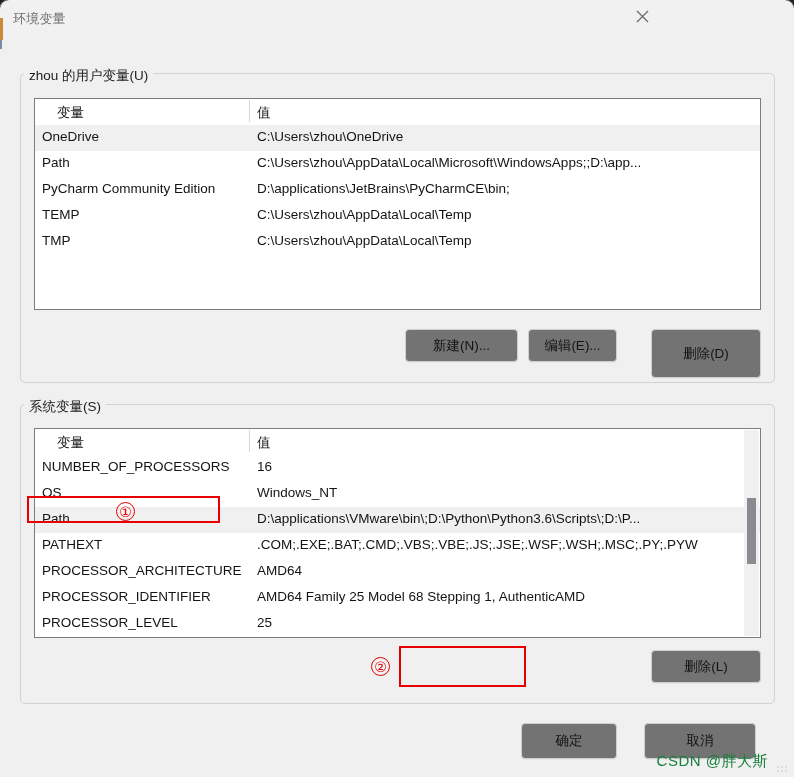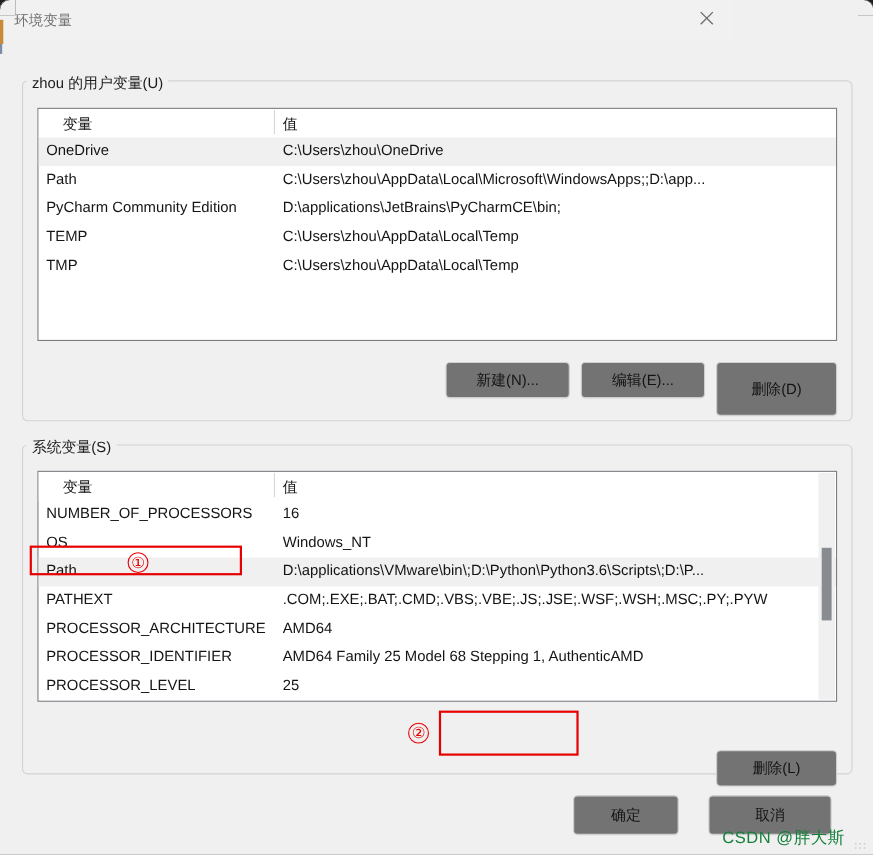--- a/index.html
+++ b/index.html
@@ -160,27 +160,27 @@
     font-size: 13.5px;
     color: #141414;
     display: flex; align-items: center; justify-content: center;
     cursor: default;
     font-family: "Liberation Sans", "DejaVu Sans", sans-serif;
     box-shadow: 0 1px 0 rgba(0,0,0,0.03);
   }
 
   
   .btn-u-new  { left: 405px; top: 329px; width: 113px; height: 33px; }
-  .btn-u-edit { left: 528px; top: 329px; width: 113px; height: 33px; }
+  .btn-u-edit { left: 528px; top: 329px; width: 89px; height: 33px; }
   .btn-u-del  { left: 651px; top: 329px; width: 110px; height: 49px; }
 
   
   .btn-s-new  { left: 403px; top: 650px; width: 115px; height: 33px; }
   .btn-s-edit { left: 528px; top: 650px; width: 113px; height: 33px; }
-  .btn-s-del  { left: 651px; top: 650px; width: 110px; height: 33px; margin-top: 32px; }
+  .btn-s-del  { left: 651px; top: 650px; width: 110px; height: 33px; }
 
   
   .btn-ok     { left: 521px; top: 723px; width: 96px; height: 36px; }
   .btn-cancel { left: 644px; top: 723px; width: 112px; height: 36px; }
 
   
   .ann-box {
     position: absolute;
     border: 2px solid #e60000;
     pointer-events: none;

